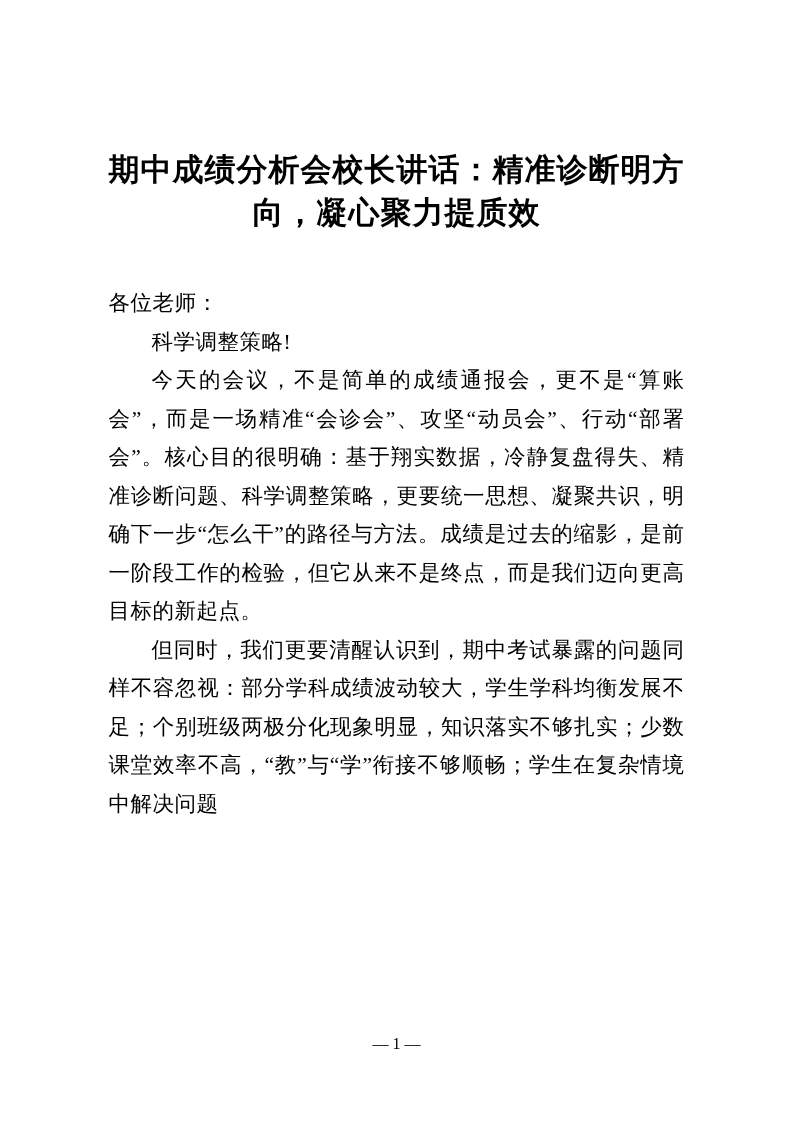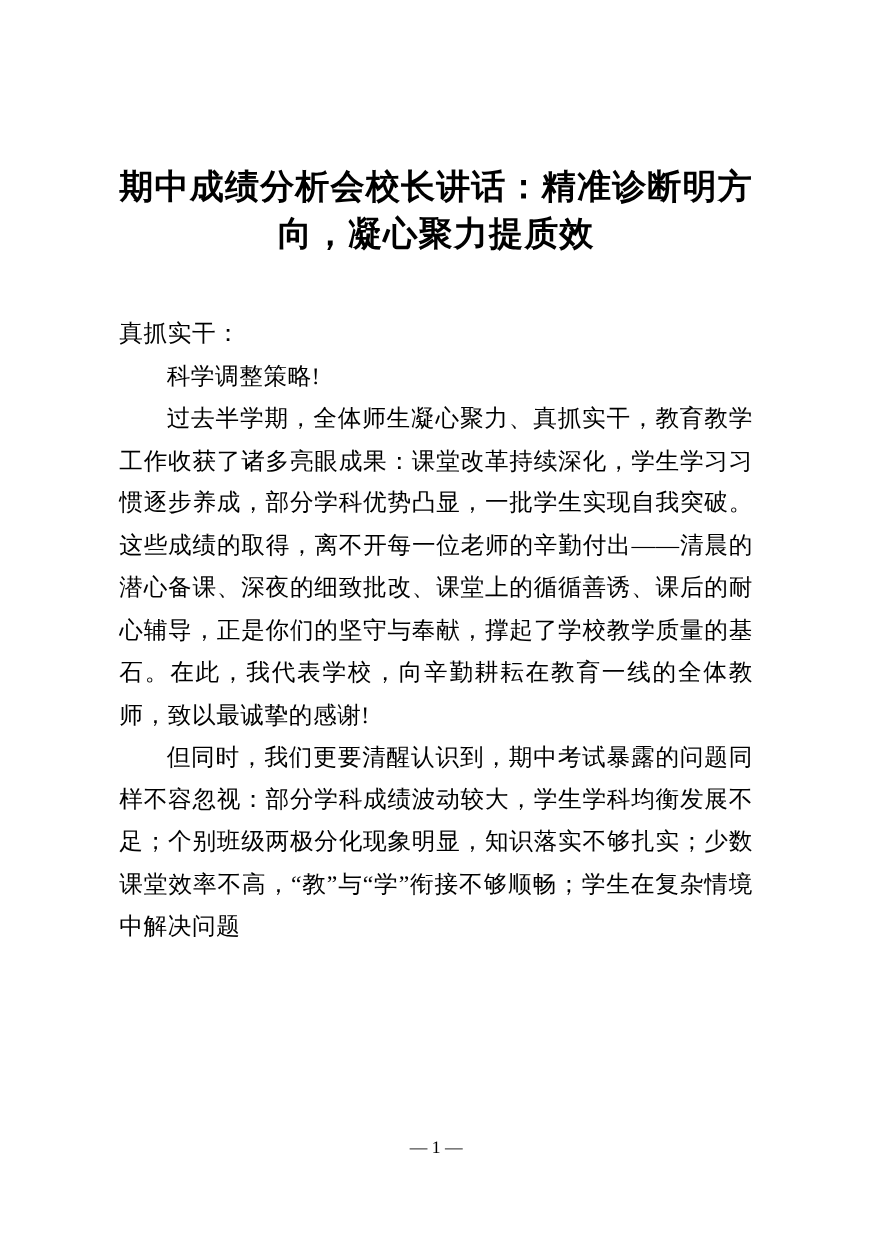--- a/index.html
+++ b/index.html
@@ -59,21 +59,21 @@
   }
 </style>
 </head>
 <body>
 
 <div class="page">
 
   <h1 class="doc-title">期中成绩分析会校长讲话：精准诊断明方向，凝心聚力提质效</h1>
 
   <div class="doc-body">
-    <p class="paragraph">真抓实干：</p>
+    <p class="paragraph">各位老师：</p>
     <p class="paragraph indent">科学调整策略!</p>
-    <p class="paragraph indent">过去半学期，全体师生凝心聚力、真抓实干，教育教学工作收获了诸多亮眼成果：课堂改革持续深化，学生学习习惯逐步养成，部分学科优势凸显，一批学生实现自我突破。这些成绩的取得，离不开每一位老师的辛勤付出——清晨的潜心备课、深夜的细致批改、课堂上的循循善诱、课后的耐心辅导，正是你们的坚守与奉献，撑起了学校教学质量的基石。在此，我代表学校，向辛勤耕耘在教育一线的全体教师，致以最诚挚的感谢!</p>
+    <p class="paragraph indent">今天的会议，不是简单的成绩通报会，更不是“算账会”，而是一场精准“会诊会”、攻坚“动员会”、行动“部署会”。核心目的很明确：基于翔实数据，冷静复盘得失、精准诊断问题、科学调整策略，更要统一思想、凝聚共识，明确下一步“怎么干”的路径与方法。成绩是过去的缩影，是前一阶段工作的检验，但它从来不是终点，而是我们迈向更高目标的新起点。</p>
     <p class="paragraph indent">但同时，我们更要清醒认识到，期中考试暴露的问题同样不容忽视：部分学科成绩波动较大，学生学科均衡发展不足；个别班级两极分化现象明显，知识落实不够扎实；少数课堂效率不高，“教”与“学”衔接不够顺畅；学生在复杂情境中解决问题</p>
   </div>
 
   <div class="page-footer">— 1 —</div>
 
 </div>
 
 </body></html>

